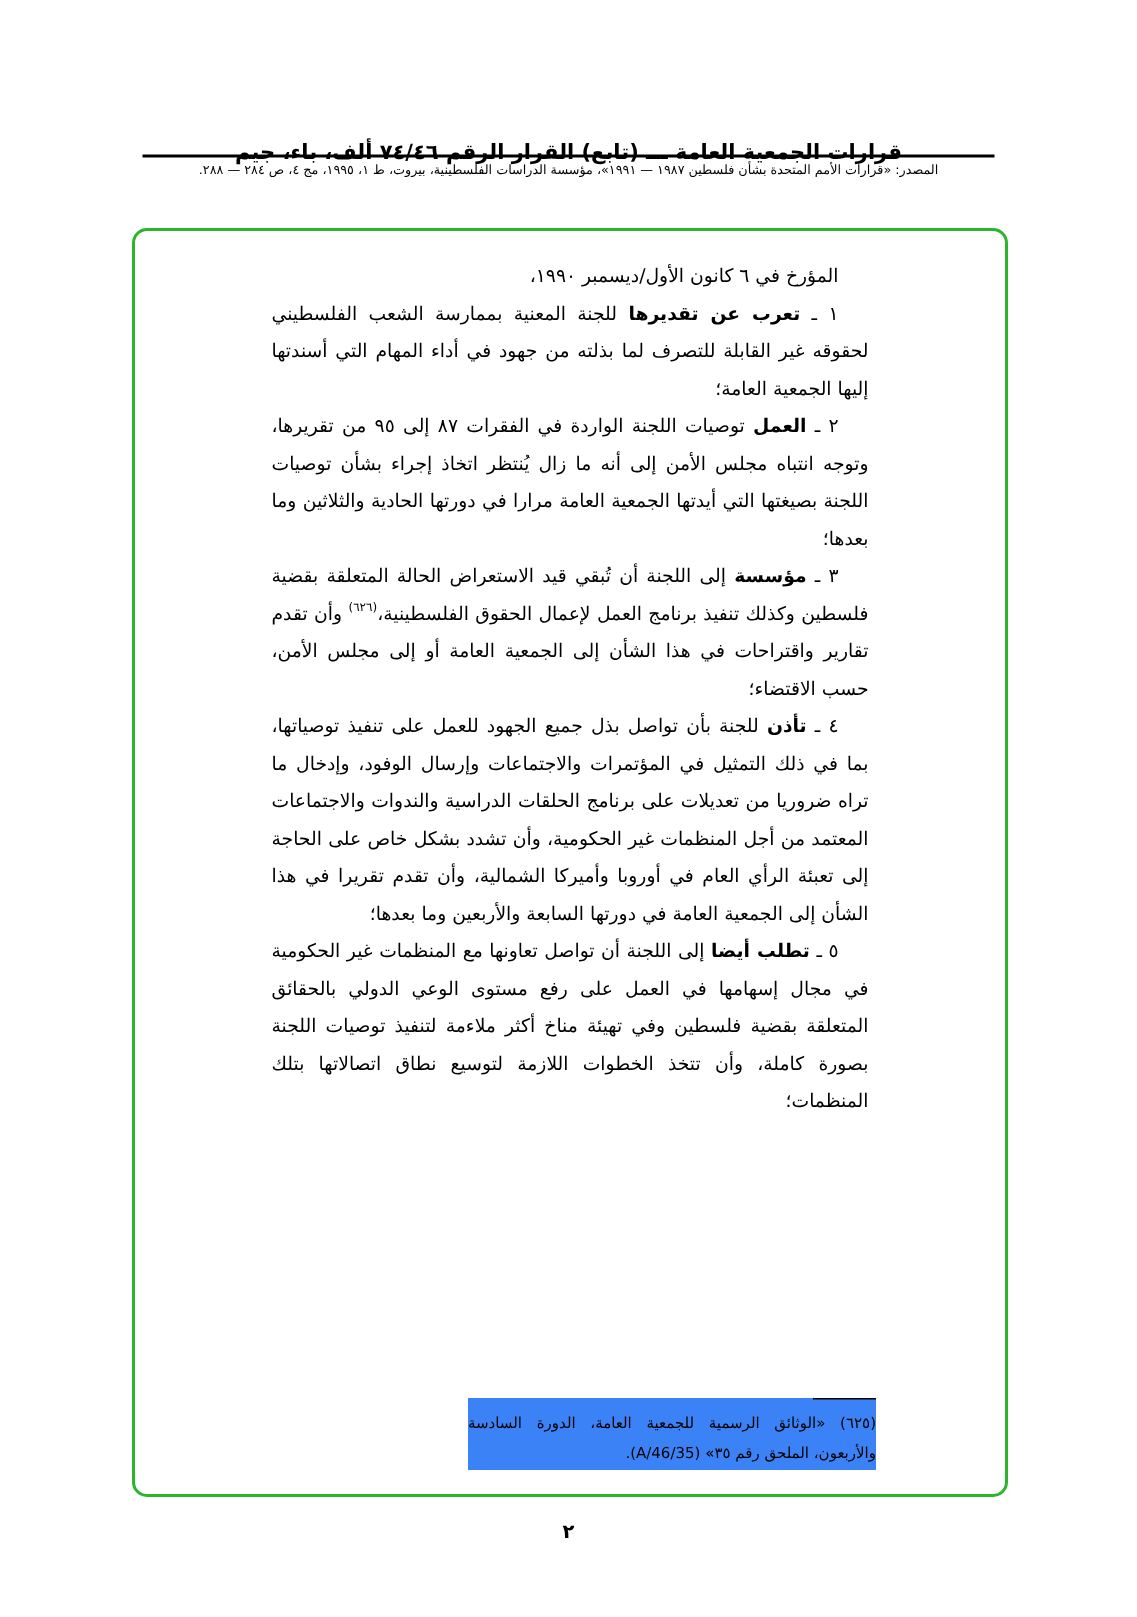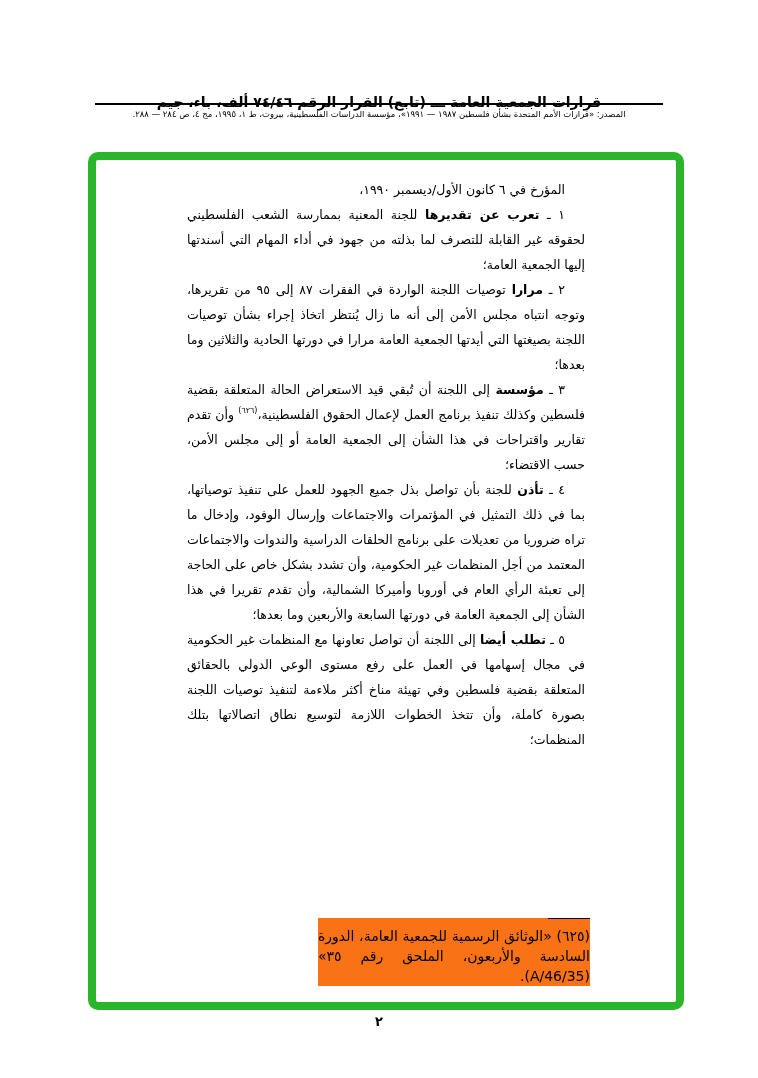--- a/index.html
+++ b/index.html
@@ -15,33 +15,33 @@
   }
   .header-rule{
     position:absolute;top:103px;left:95px;width:568px;height:2px;background:#000;
   }
   .source{
     position:absolute;top:109px;left:0;width:100%;
     text-align:center;direction:rtl;font-size:8.5px;white-space:nowrap;
   }
   .frame{
     position:absolute;top:152px;left:88px;width:580px;height:842px;
-    border:8px solid #d946ef;border-radius:10px;background:#fff;overflow:hidden;
+    border:2px solid #d946ef;border-radius:10px;background:#fff;overflow:hidden;
   }
   .content{
     direction:rtl;width:398px;margin:17px auto 0;
     text-align:justify;font-size:12.5px;line-height:25px;
   }
   .para{margin:0;text-indent:20px;}
   .bold{font-weight:bold;}
   sup{font-size:8px;line-height:0;vertical-align:6px;}
   .footnotes{
     position:absolute;bottom:16px;right:86px;width:272px;
-    direction:rtl;text-align:justify;font-size:14px;line-height:20px;
-    background:#f97316;
+    direction:rtl;text-align:justify;font-size:10px;line-height:20px;
+    background:#3b82f6;
   }
   .fn-rule{width:42px;height:1px;background:#000;margin:0 0 7px auto;}
   .footnote{margin:0;}
   .page-number{
     position:absolute;top:1014px;left:0;width:100%;
     text-align:center;font-size:13px;font-weight:bold;
   }
 </style>
 </head>
 <body>
@@ -53,21 +53,21 @@
   <div class="header-rule"></div>
 
   <div class="source">المصدر: «قرارات الأمم المتحدة بشأن فلسطين ١٩٨٧ — ١٩٩١»، مؤسسة الدراسات الفلسطينية، بيروت، ط ١، ١٩٩٥، مج ٤، ص ٢٨٤ — ٢٨٨.</div>
 
   <div class="frame" style="border-color: rgb(43, 181, 43);">
 
     <div class="content">
       <div id="paragraphs">
           <p class="para"><span>المؤرخ في ٦ كانون الأول/ديسمبر ١٩٩٠،</span></p>
           <p class="para"><span>١ ـ </span><span class="bold">تعرب عن تقديرها</span><span> للجنة المعنية بممارسة الشعب الفلسطيني لحقوقه غير القابلة للتصرف لما بذلته من جهود في أداء المهام التي أسندتها إليها الجمعية العامة؛</span></p>
-          <p class="para"><span>٢ ـ </span><span class="bold">مرارا</span><span> توصيات اللجنة الواردة في الفقرات ٨٧ إلى ٩٥ من تقريرها، وتوجه انتباه مجلس الأمن إلى أنه ما زال يُنتظر اتخاذ إجراء بشأن توصيات اللجنة بصيغتها التي أيدتها الجمعية العامة مرارا في دورتها الحادية والثلاثين وما بعدها؛</span></p>
+          <p class="para"><span>٢ ـ </span><span class="bold">العمل</span><span> توصيات اللجنة الواردة في الفقرات ٨٧ إلى ٩٥ من تقريرها، وتوجه انتباه مجلس الأمن إلى أنه ما زال يُنتظر اتخاذ إجراء بشأن توصيات اللجنة بصيغتها التي أيدتها الجمعية العامة مرارا في دورتها الحادية والثلاثين وما بعدها؛</span></p>
           <p class="para"><span>٣ ـ </span><span class="bold">مؤسسة</span><span> إلى اللجنة أن تُبقي قيد الاستعراض الحالة المتعلقة بقضية فلسطين وكذلك تنفيذ برنامج العمل لإعمال الحقوق الفلسطينية،</span><sup>(٦٢٦)</sup><span> وأن تقدم تقارير واقتراحات في هذا الشأن إلى الجمعية العامة أو إلى مجلس الأمن، حسب الاقتضاء؛</span></p>
           <p class="para"><span>٤ ـ </span><span class="bold">تأذن</span><span> للجنة بأن تواصل بذل جميع الجهود للعمل على تنفيذ توصياتها، بما في ذلك التمثيل في المؤتمرات والاجتماعات وإرسال الوفود، وإدخال ما تراه ضروريا من تعديلات على برنامج الحلقات الدراسية والندوات والاجتماعات المعتمد من أجل المنظمات غير الحكومية، وأن تشدد بشكل خاص على الحاجة إلى تعبئة الرأي العام في أوروبا وأميركا الشمالية، وأن تقدم تقريرا في هذا الشأن إلى الجمعية العامة في دورتها السابعة والأربعين وما بعدها؛</span></p>
           <p class="para"><span>٥ ـ </span><span class="bold">تطلب أيضا</span><span> إلى اللجنة أن تواصل تعاونها مع المنظمات غير الحكومية في مجال إسهامها في العمل على رفع مستوى الوعي الدولي بالحقائق المتعلقة بقضية فلسطين وفي تهيئة مناخ أكثر ملاءمة لتنفيذ توصيات اللجنة بصورة كاملة، وأن تتخذ الخطوات اللازمة لتوسيع نطاق اتصالاتها بتلك المنظمات؛</span></p>
         </div>
     </div>
 
     <div class="footnotes">
       <div class="fn-rule"></div>
       <div id="footnotes-list">
           <p class="footnote">(٦٢٥) «الوثائق الرسمية للجمعية العامة، الدورة السادسة والأربعون، الملحق رقم ٣٥» ‎(A/46/35)‎.</p>

